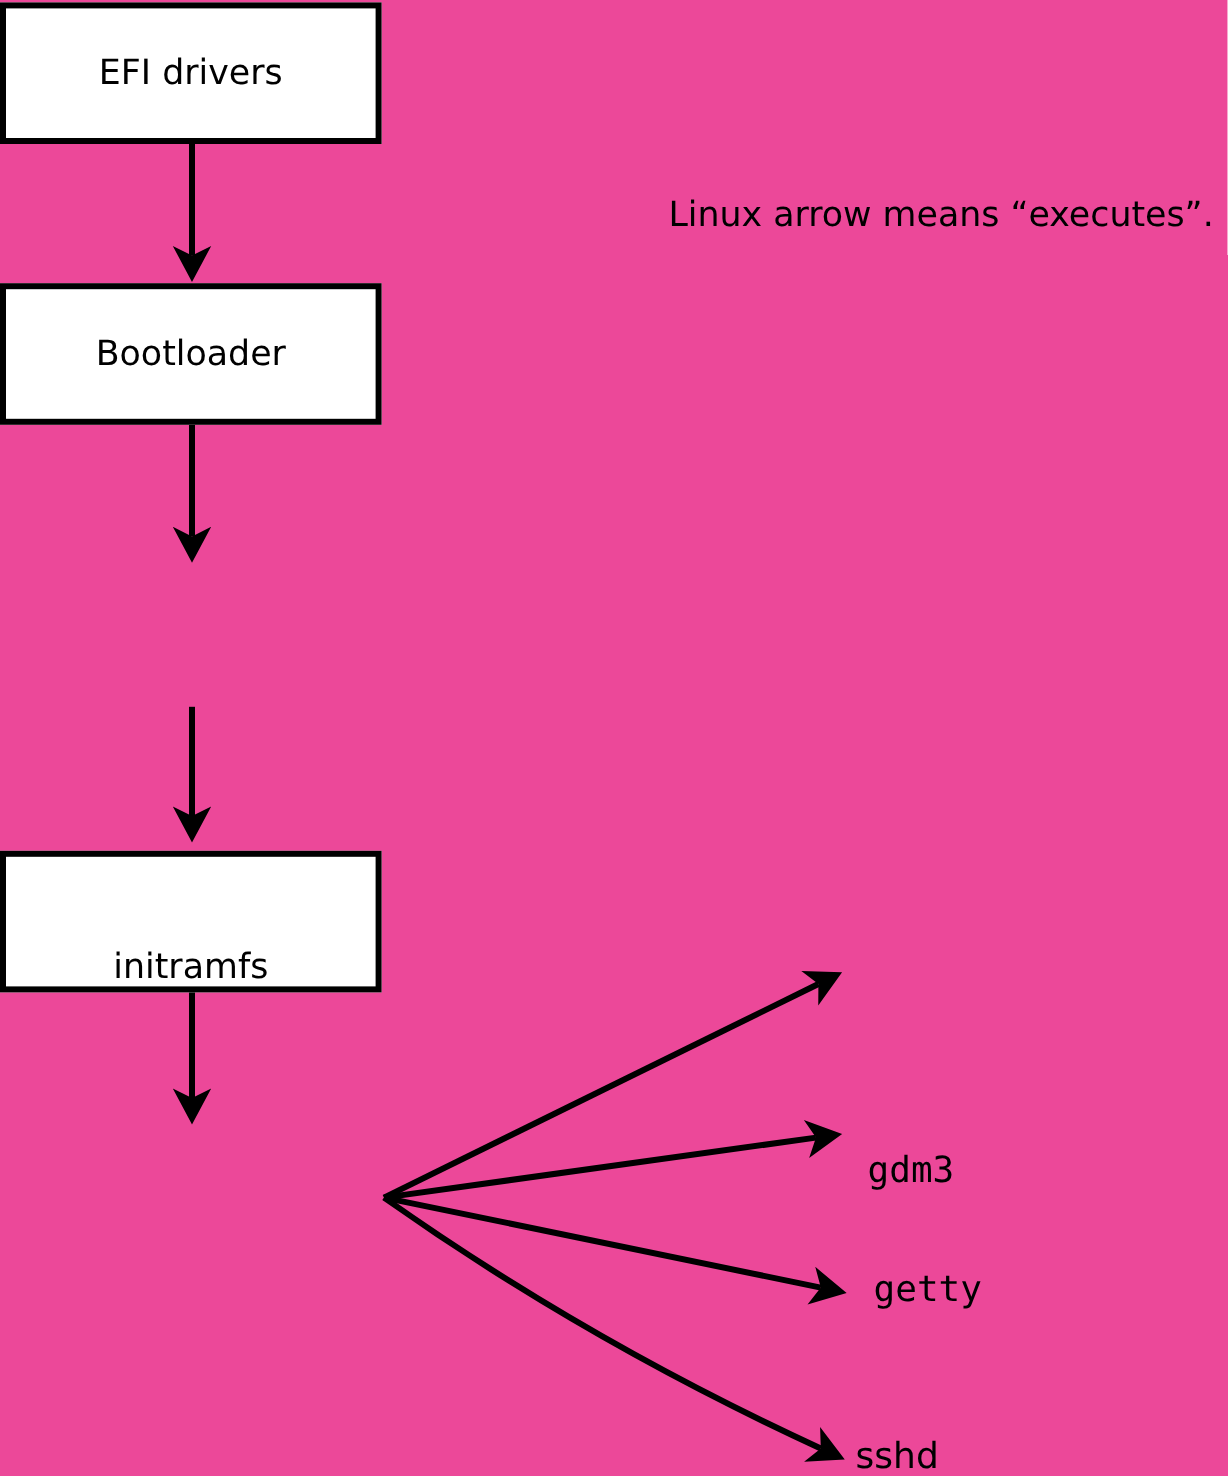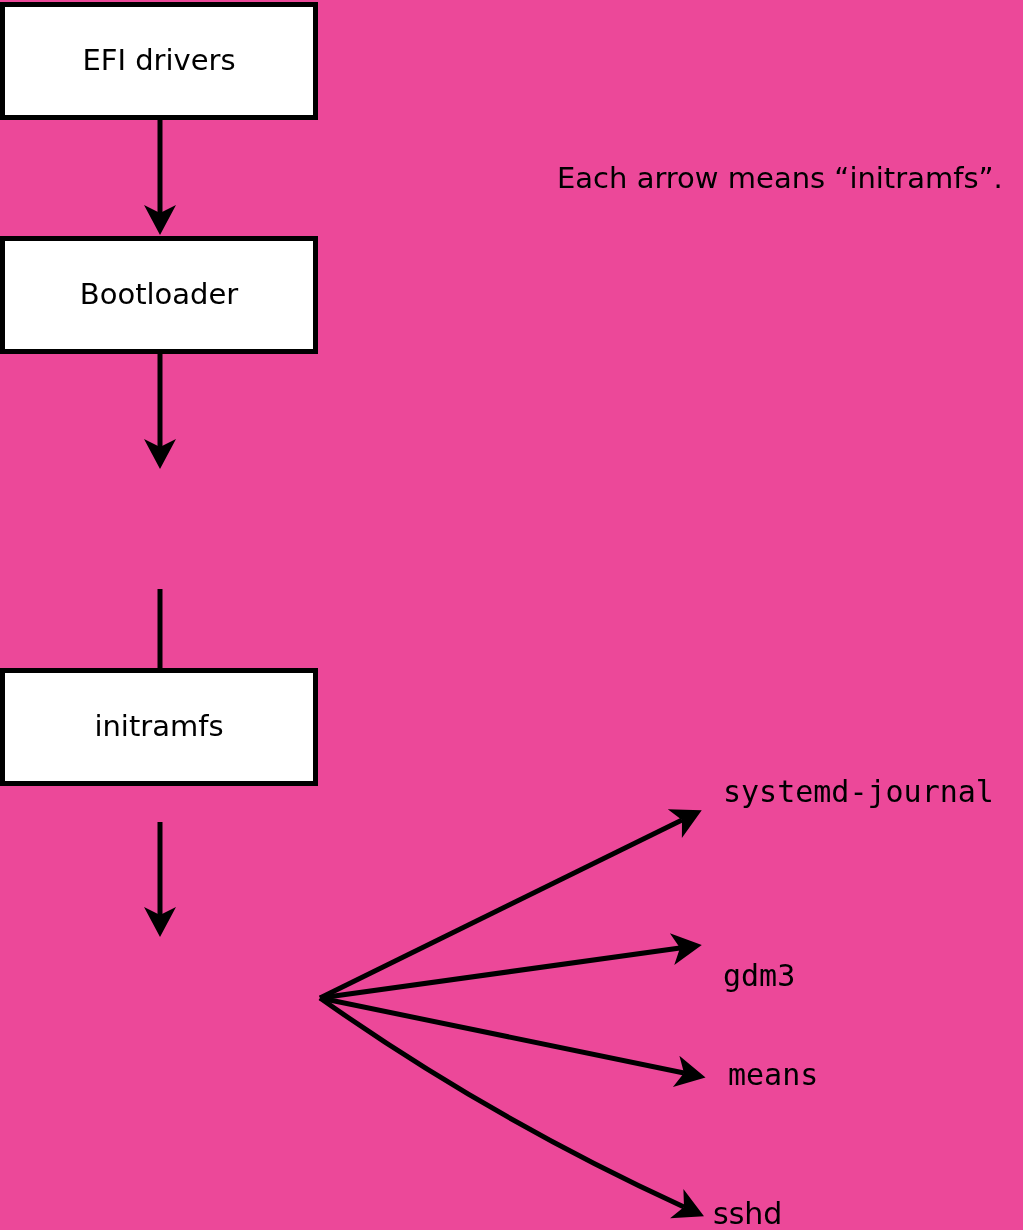--- a/index.html
+++ b/index.html
@@ -35,21 +35,21 @@
     display: flex;
     align-items: center;
     justify-content: center;
     font-size: 29px;
     line-height: 1.1;
     color: #000000;
   }
   .box-efi        { top: 2px; }
   .box-bootloader { top: 236px; }
   .box-kernel     { top: 471px; }
-  .box-initramfs  { top: 668px; }
+  .box-initramfs  { top: 709px; align-items: flex-end; }
   .box-systemd    { top: 939px; }
 
   .note {
     position: absolute;
     left: 557px;
     top: 161px;
     font-size: 29px;
     line-height: 35px;
     white-space: nowrap;
     color: #000000;
@@ -100,20 +100,19 @@
   <div class="node-box box-efi">
     <span>EFI drivers</span>
   </div>
   <div class="node-box box-bootloader">
     <span>Bootloader</span>
   </div>
   <div class="node-box box-initramfs">
     <span>initramfs</span>
   </div>
 
-  <div class="note">Each arrow means “initramfs”.</div>
+  <div class="note">Linux arrow means “executes”.</div>
 
-  <div class="child-label child-journal">systemd-journal</div>
   <div class="child-label child-gdm3">gdm3</div>
-  <div class="child-label child-getty">means</div>
+  <div class="child-label child-getty">getty</div>
   <div class="child-label child-sshd">sshd</div>
 
 </div>
 
 </body></html>

